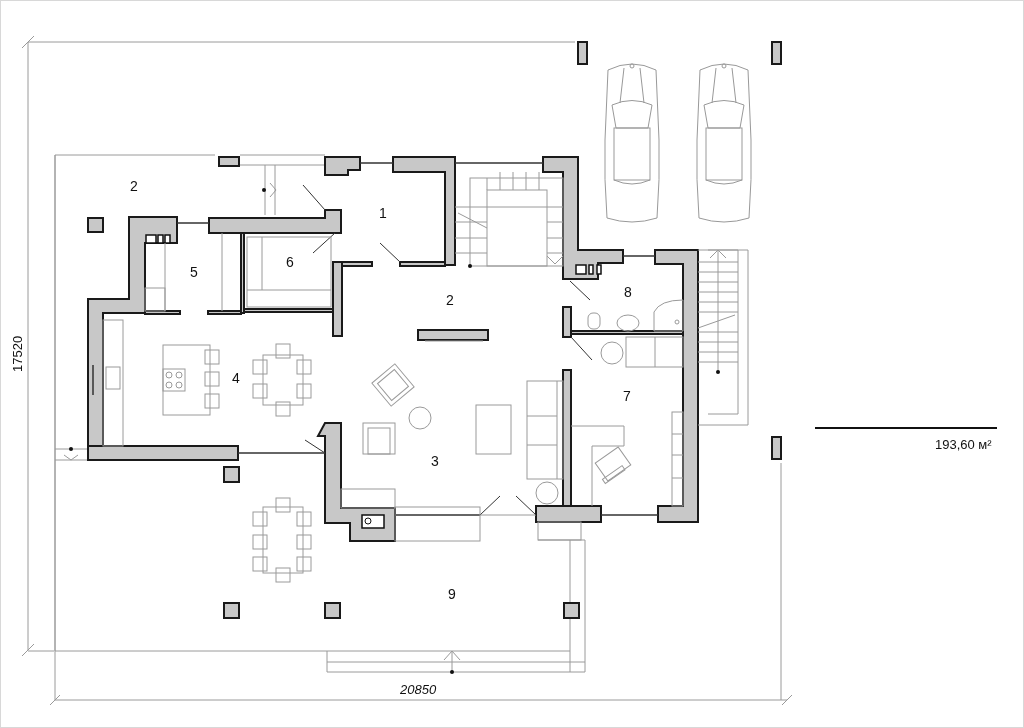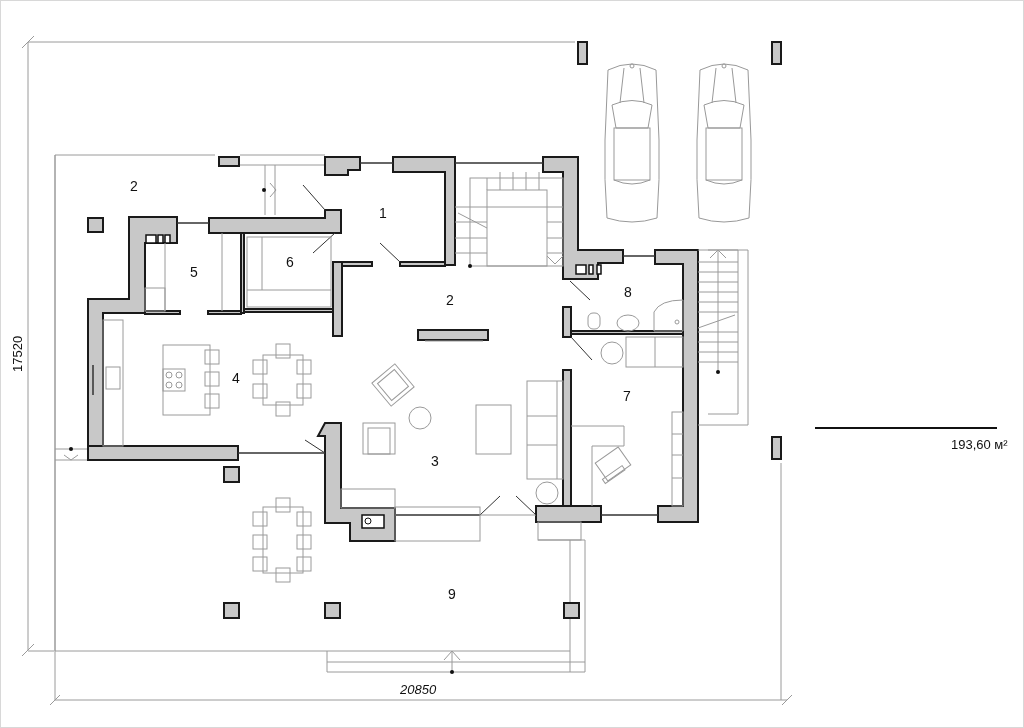--- a/index.html
+++ b/index.html
@@ -9,21 +9,21 @@
     .wall { fill: #c8c8c8; stroke: #1a1a1a; stroke-width: 2; }
     .thin { fill: none; stroke: #9a9a9a; stroke-width: 1; }
     .furn { fill: none; stroke: #9a9a9a; stroke-width: 1; }
     .dim { fill: none; stroke: #9a9a9a; stroke-width: 1; }
     .win { stroke: #333; stroke-width: 1.5; fill: none; }
     .door { stroke: #333; stroke-width: 1; fill: none; }
     .col { fill: #c8c8c8; stroke: #1a1a1a; stroke-width: 2; }
     .label { position: absolute; font-size: 14px; color: #111; transform: translate(-50%, -50%); white-space: nowrap; }
     .dimlabel { position: absolute; font-size: 13px; color: #111; white-space: nowrap; font-style: italic; }
     .area-line { position: absolute; left: 815px; top: 427px; width: 182px; height: 2px; background: #111; }
-    .area-label { position: absolute; left: 935px; top: 437px; font-size: 13px; color: #111; margin-left: 16px; }
+    .area-label { position: absolute; left: 935px; top: 437px; font-size: 13px; color: #111; }
     .vert { position: absolute; left: 10px; top: 357px; transform: rotate(-90deg); transform-origin: left top; font-size: 13px; color: #111; }
   </style>
 </head>
 <body>
 
 <div class="frame"></div>
 
 <svg width="1024" height="728" viewBox="0 0 1024 728">
 
   <g>

